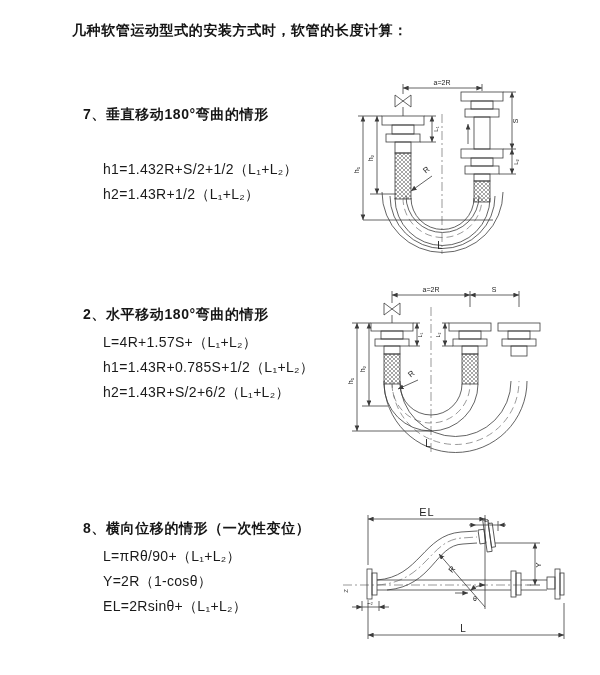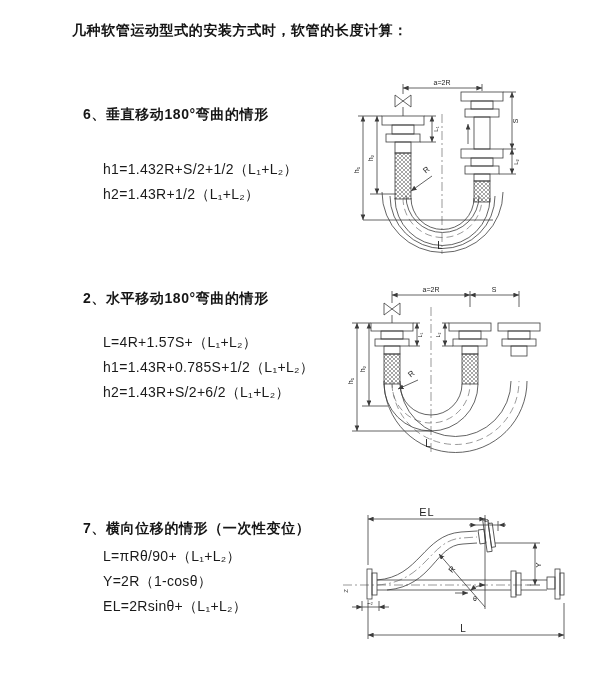--- a/index.html
+++ b/index.html
@@ -33,21 +33,21 @@
     <pattern id="braidpat" width="4" height="4" patternUnits="userSpaceOnUse">
       <path d="M0,4 L4,0 M0,0 L4,4" stroke="#6a6a6a" stroke-width="0.6" fill="none"></path>
     </pattern>
   </defs>
 </svg>
 
 <div class="page">
 
   <div class="title">几种软管运动型式的安装方式时，软管的长度计算：</div>
 
-  <div class="heading" style="left:46px;top:106px">6、垂直移动180°弯曲的情形</div>
+  <div class="heading" style="left:46px;top:106px">7、垂直移动180°弯曲的情形</div>
   <div class="formula" style="left:66px;top:161px">h1=1.432R+S/2+1/2（L₁+L₂）</div>
   <div class="formula" style="left:66px;top:186px">h2=1.43R+1/2（L₁+L₂）</div>
 
   <svg class="diag" style="left:303px;top:66px" width="292" height="194" viewBox="0 0 292 194">
 
     <path class="cl" d="M102,48 V188"></path>
 
     <path d="M63,18 V28 M142,18 V25"></path>
     <line x1="63" y1="22" x2="142" y2="22" marker-start="url(#aS)" marker-end="url(#aE)"></line>
     <text class="t7" x="102" y="19" text-anchor="middle">a=2R</text>
@@ -98,21 +98,21 @@
     <text class="t9" x="100" y="183" text-anchor="middle">L</text>
 
     <path d="M42,50 H18"></path>
     <line x1="23" y1="50" x2="23" y2="154" marker-start="url(#aS)" marker-end="url(#aE)"></line>
     <text class="t7" transform="rotate(-90,19,104)" x="19" y="104" text-anchor="middle">h₁</text>
     <line x1="37" y1="50" x2="37" y2="128" marker-start="url(#aS)" marker-end="url(#aE)"></line>
     <text class="t7" transform="rotate(-90,33,92)" x="33" y="92" text-anchor="middle">h₂</text>
     <path d="M30,128 H56"></path>
   </svg>
 
-  <div class="heading" style="left:46px;top:290px">2、水平移动180°弯曲的情形</div>
+  <div class="heading" style="left:46px;top:306px">2、水平移动180°弯曲的情形</div>
   <div class="formula" style="left:66px;top:334px">L=4R+1.57S+（L₁+L₂）</div>
   <div class="formula" style="left:66px;top:359px">h1=1.43R+0.785S+1/2（L₁+L₂）</div>
   <div class="formula" style="left:66px;top:384px">h2=1.43R+S/2+6/2（L₁+L₂）</div>
 
   <svg class="diag" style="left:303px;top:281px" width="292" height="180" viewBox="0 0 292 180">
 
     <path class="cl" d="M91,26 V172"></path>
 
     <path d="M52,22 V10 M130,26 V10 M179,26 V10"></path>
     <line x1="52" y1="14" x2="130" y2="14" marker-start="url(#aS)" marker-end="url(#aE)"></line>
@@ -161,21 +161,21 @@
     <text class="t9" x="88" y="166" text-anchor="middle">L</text>
 
     <path d="M31,42 H12"></path>
     <line x1="17" y1="42" x2="17" y2="150" marker-start="url(#aS)" marker-end="url(#aE)"></line>
     <text class="t7" transform="rotate(-90,13,100)" x="13" y="100" text-anchor="middle">h₁</text>
     <line x1="29" y1="42" x2="29" y2="125" marker-start="url(#aS)" marker-end="url(#aE)"></line>
     <text class="t7" transform="rotate(-90,25,88)" x="25" y="88" text-anchor="middle">h₂</text>
     <path d="M12,150 H92 M22,125 H48"></path>
   </svg>
 
-  <div class="heading" style="left:46px;top:520px">7、横向位移的情形（一次性变位）</div>
+  <div class="heading" style="left:46px;top:520px">8、横向位移的情形（一次性变位）</div>
   <div class="formula" style="left:66px;top:548px">L=πRθ/90+（L₁+L₂）</div>
   <div class="formula" style="left:66px;top:573px">Y=2R（1-cosθ）</div>
   <div class="formula" style="left:66px;top:598px">EL=2Rsinθ+（L₁+L₂）</div>
 
   <svg class="diag" style="left:298px;top:503px" width="302" height="150" viewBox="0 0 302 150">
 
     <path d="M33,12 V62 M150,12 V106"></path>
     <line x1="33" y1="16" x2="150" y2="16" marker-start="url(#aS)" marker-end="url(#aE)"></line>
     <text class="t10" x="92" y="13" text-anchor="middle">EL</text>
 

